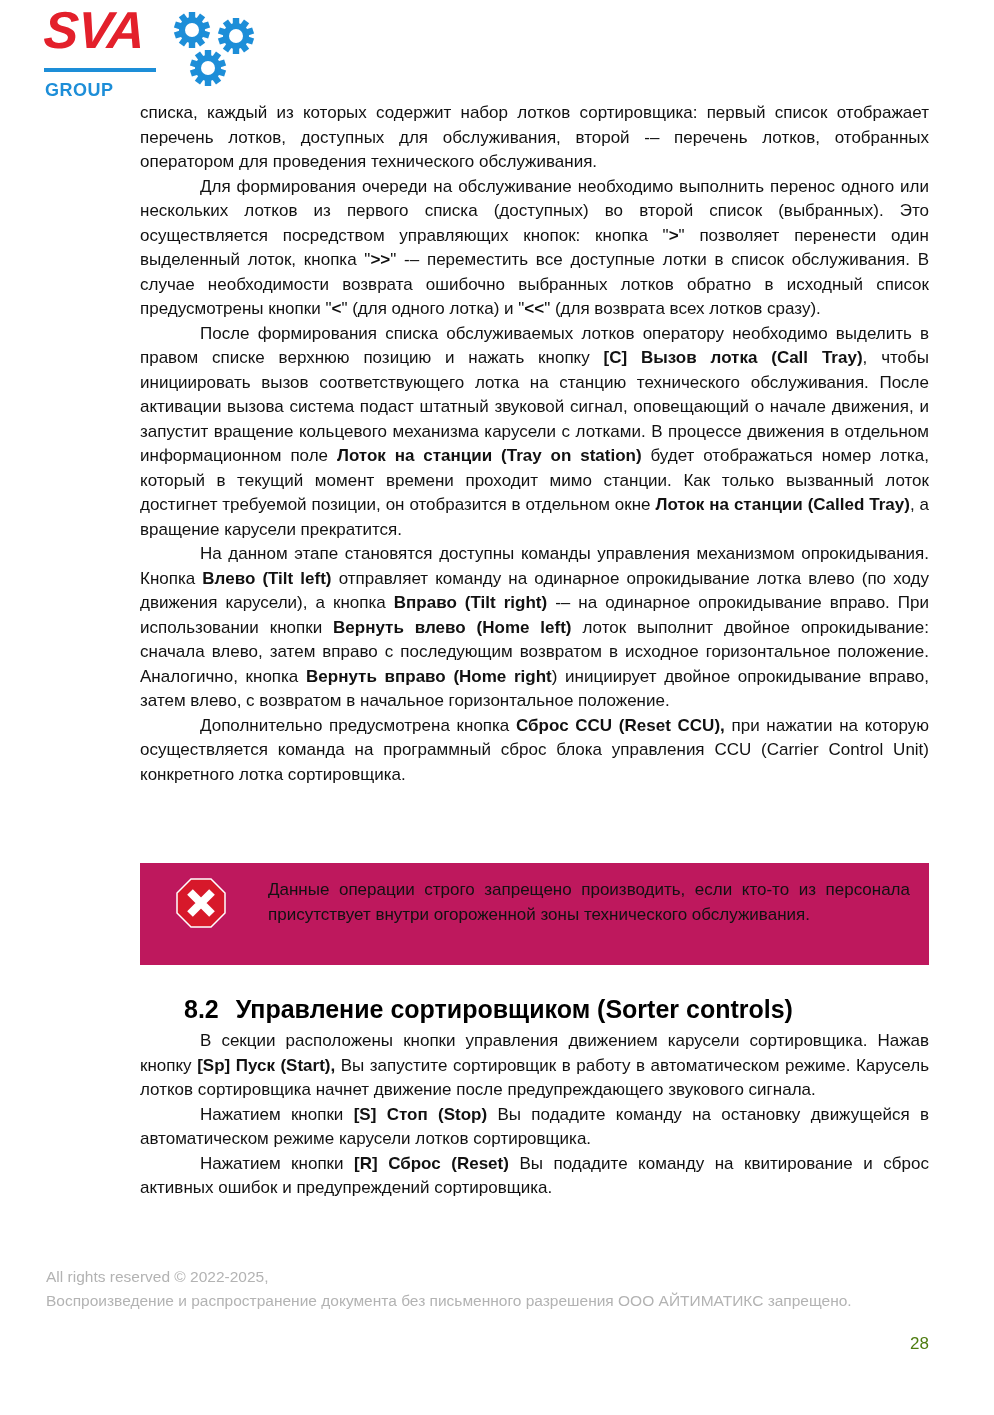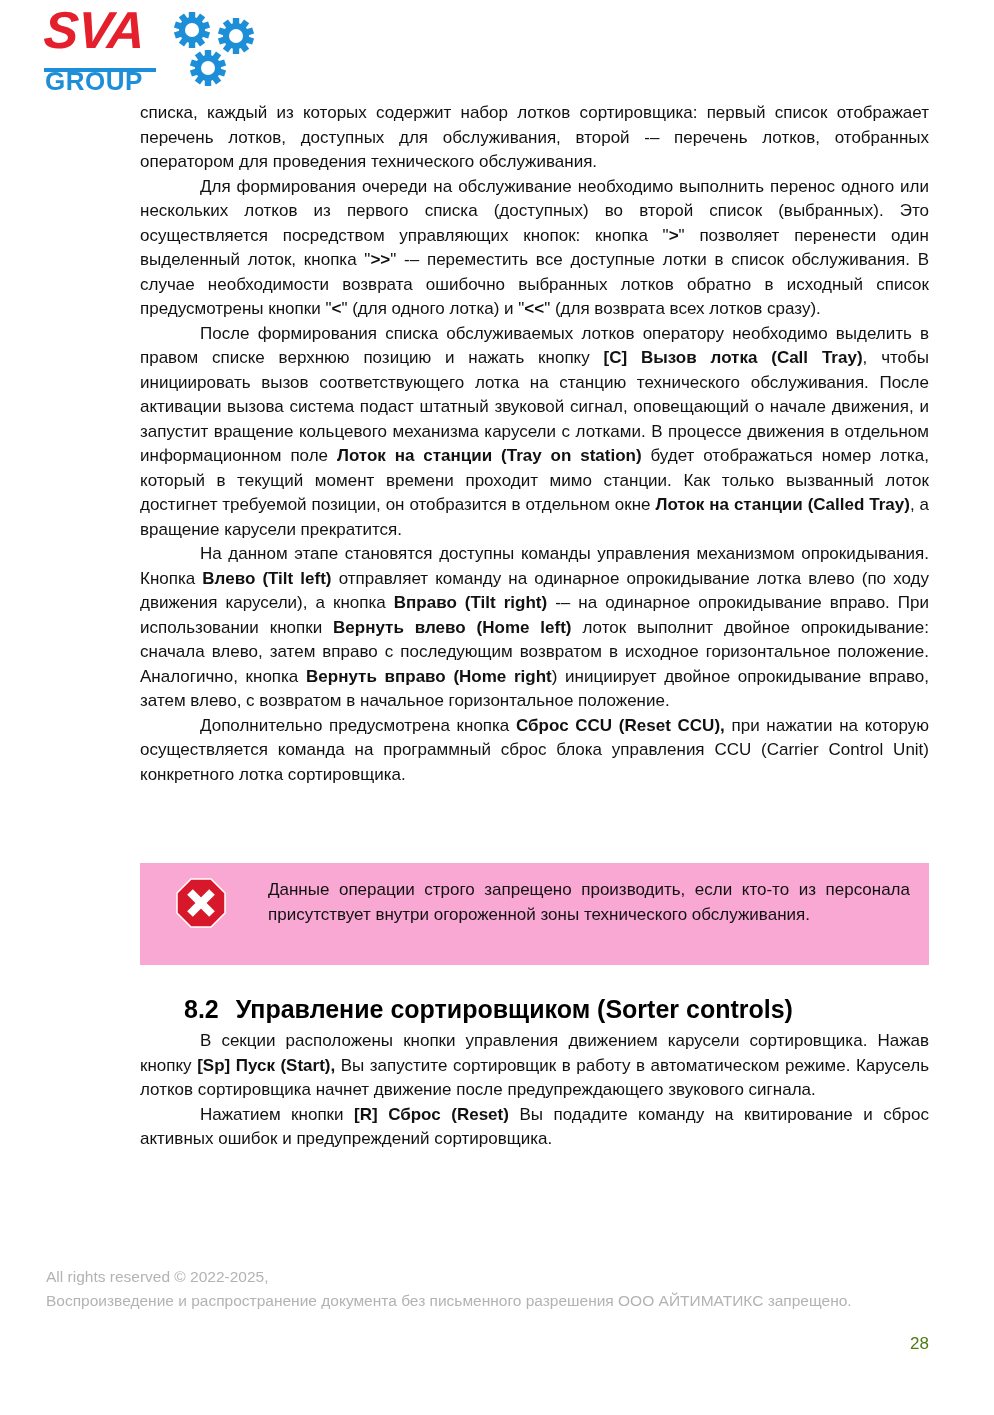--- a/index.html
+++ b/index.html
@@ -4,30 +4,30 @@
 <style>
   html, body { margin: 0; padding: 0; background: #ffffff; }
   body { width: 994px; height: 1415px; position: relative; overflow: hidden;
          font-family: "Liberation Sans", sans-serif; color: #111111; }
 
   .logo { position: absolute; left: 44px; top: 6px; width: 220px; height: 92px; }
   .logo-sva { position: absolute; left: 0; top: -6px; font-family: "Liberation Sans", sans-serif;
               font-weight: bold; font-style: italic; font-size: 52px; letter-spacing: -1px;
               color: #e3202b; line-height: 60px; transform: skewX(-4deg); }
   .logo-bar { position: absolute; left: 0; top: 62px; width: 112px; height: 4px; background: #1d8ed8; }
-  .logo-group { position: absolute; left: 1px; top: 61px; font-weight: bold; font-size: 26px;
+  .logo-group { position: absolute; left: 1px; top: 70px; font-weight: bold; font-size: 18px;
                 color: #1d8ed8; line-height: 28px; letter-spacing: 0.5px; }
   .logo-gears { position: absolute; left: 126px; top: 0; width: 92px; height: 88px; }
 
   .content { position: absolute; left: 140px; top: 101px; width: 789px; }
   p.para { margin: 0; font-size: 17px; line-height: 24.5px; text-align: justify; }
   p.para.indent { text-indent: 60px; }
   p.para b { font-weight: bold; }
 
-  .warn { position: absolute; left: 140px; top: 863px; width: 789px; height: 102px; background: #f9a8d4; }
+  .warn { position: absolute; left: 140px; top: 863px; width: 789px; height: 102px; background: #be185d; }
   .warn-icon { position: absolute; left: 36px; top: 15px; width: 50px; height: 50px; }
   .warn-text { position: absolute; left: 128px; top: 14px; width: 642px; font-size: 17px; line-height: 25px;
                text-align: justify; color: #111; }
 
   h2.section { position: absolute; left: 176px; top: 984px; margin: 8px; font-size: 25px; font-weight: bold;
                line-height: 34px; color: #000; }
   h2.section .num { margin-right: 10px; }
 
   .content2 { position: absolute; left: 140px; top: 1029px; width: 789px; }
 
@@ -95,20 +95,23 @@
 <h2 class="section">
   <span class="num">8.2</span>
   <span>Управление сортировщиком (Sorter controls)</span>
 </h2>
 
 <div class="content2">
   <p class="para indent">
     <span>В секции расположены кнопки управления движением карусели сортировщика. Нажав кнопку </span><b>[Sp] Пуск (Start),</b><span> Вы запустите сортировщик в работу в автоматическом режиме. Карусель лотков сортировщика начнет движение после предупреждающего звукового сигнала.</span>
   </p>
   <p class="para indent">
+    <span>Нажатием кнопки </span><b>[S] Стоп (Stop)</b><span> Вы подадите команду на остановку движущейся в автоматическом режиме карусели лотков сортировщика.</span>
+  </p>
+  <p class="para indent">
     <span>Нажатием кнопки </span><b>[R] Сброс (Reset)</b><span> Вы подадите команду на квитирование и сброс активных ошибок и предупреждений сортировщика.</span>
   </p>
 </div>
 
 <div class="footer">
   <div>All rights reserved © 2022-2025,</div>
   <div>Воспроизведение и распространение документа без письменного разрешения ООО АЙТИМАТИКС запрещено.</div>
 </div>
 <div class="page-number">28</div>
 

